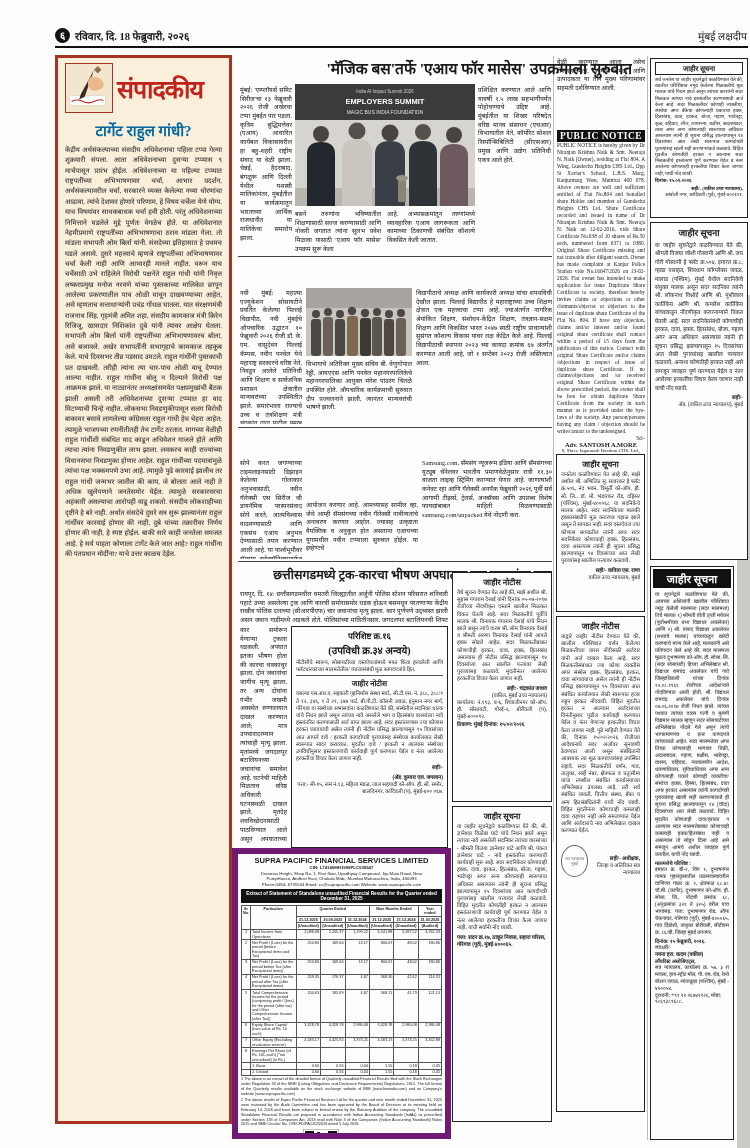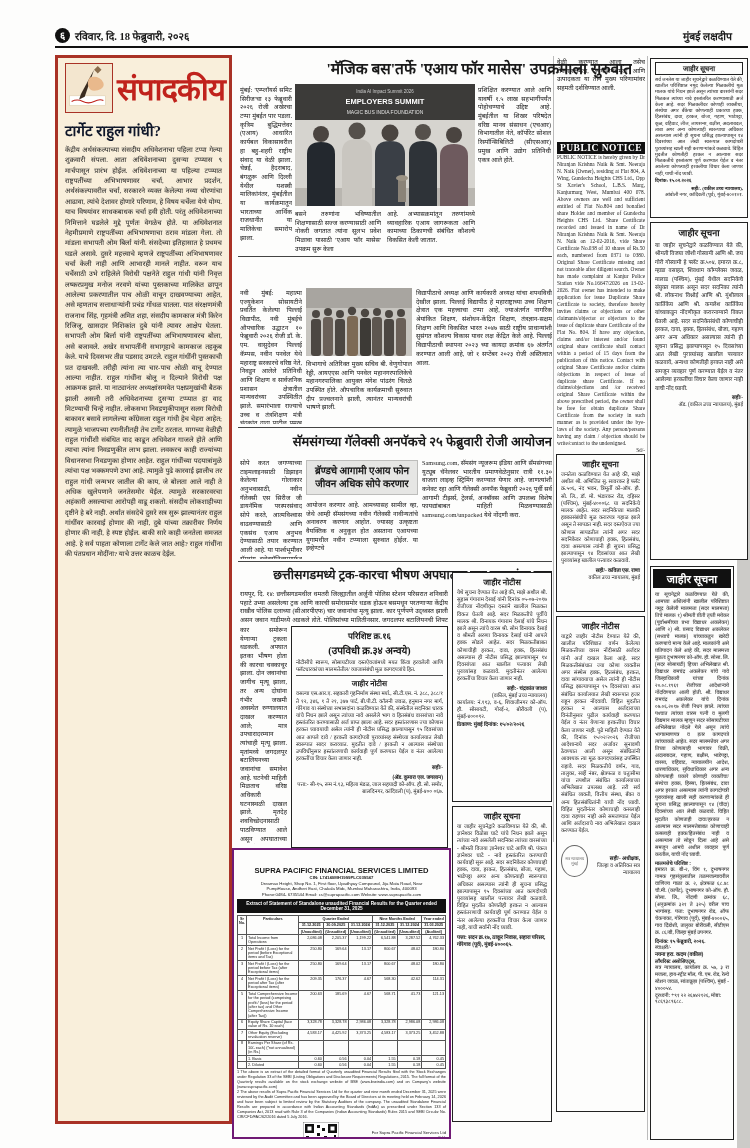--- a/index.html
+++ b/index.html
@@ -5,29 +5,29 @@
   html,body{margin:0;padding:0;background:#e9e9e9;}
   .page{position:relative;width:750px;height:1148px;background:#fdfdfc;overflow:hidden;
         font-family:"Liberation Serif",serif;color:#1a1a1a;}
   .abs{position:absolute;box-sizing:border-box;}
   .just{text-align:justify;}
   .bold{font-weight:bold;}
   
   .hdr-num{left:55px;top:28px;width:15px;height:15px;border-radius:50%;background:#111;color:#fff;
            font-size:10px;text-align:center;line-height:15px;font-weight:bold;}
   .hdr-date{left:75px;top:29px;font-size:10.5px;font-weight:bold;}
-  .hdr-mast{right:18px;top:29px;font-size:10.5px;font-weight:bold;}
+  .hdr-mast{right:3px;top:29px;font-size:10.5px;font-weight:normal;}
   .hdr-rule{left:55px;width:693px;top:46px;height:2px;background:#111;}
   
   .edit-box{left:55px;top:55px;width:177px;height:1069px;background:#f9efdb;border:3px solid #a93226;
             padding:5px 7px;overflow:hidden;}
   .edit-head{display:flex;align-items:center;gap:4px;}
   .edit-art{width:46px;height:48px;border:1.5px solid #a93226;background:#f3e6cf;flex:0 0 auto;}
-  .ed-title{color:#c0221c;font-size:31px;font-weight:bold;letter-spacing:-1px;}
-  .ed-sub{color:#0f172a;font-size:15px;font-weight:bold;margin:7px 0 5px;}
+  .ed-title{color:#c0221c;font-size:25px;font-weight:bold;letter-spacing:-1px;}
+  .ed-sub{color:#0369a1;font-size:15px;font-weight:bold;text-align:center;margin:7px 0 5px;}
   .ed-body{font-size:6.9px;line-height:1.5;color:#222;}
   
   .sep{height:1px;background:#444;}
   .vrule{width:1px;background:#bbb;}
   .gray-strip{right:0;top:295px;width:13px;height:853px;background:#cccbc8;}
   
   .headline{font-weight:bold;text-align:right;white-space:nowrap;overflow:hidden;}
   
   .txt{font-size:6.3px;line-height:1.38;}
   .tiny{font-size:5.3px;line-height:1.36;}
@@ -37,21 +37,21 @@
   
   .nbox{border:1px solid #222;padding:3px 4px;overflow:hidden;background:#fdfdfc;}
   .nhead{font-weight:bold;text-align:center;font-size:8px;margin-bottom:2px;}
   .nhead-inv{background:#111;color:#fff;font-weight:bold;text-align:center;font-size:11px;padding:2px 0;margin:-1px -2px 3px;}
   .pn-head{background:#111;color:#fff;font-weight:bold;text-align:center;font-size:9.5px;padding:1px 0;
            letter-spacing:0.5px;}
   .sign{text-align:right;font-weight:bold;margin-top:2px;}
   .stamp{width:30px;height:30px;border:1.5px solid #666;border-radius:50%;color:#666;font-size:4px;
          display:flex;align-items:center;justify-content:center;text-align:center;margin-top:4px;}
   
-  .supra{left:232px;top:848px;width:219px;height:291px;border:2px solid #701a75;padding:16px 3px;overflow:hidden;
+  .supra{left:232px;top:848px;width:219px;height:291px;border:6px solid #701a75;padding:2px 3px;overflow:hidden;
          font-family:"Liberation Sans",sans-serif;}
   .supra-co{font-size:7.6px;font-weight:bold;text-align:center;}
   .supra-small{font-size:4.3px;text-align:center;line-height:1.3;}
   .supra-title{background:#111;color:#fff;font-size:4.7px;font-weight:bold;text-align:center;padding:2px 1px;margin:2px 0;}
   table.fin{width:100%;border-collapse:collapse;font-size:3.8px;line-height:1.15;}
   table.fin th,table.fin td{border:0.5px solid #555;padding:0.5px 1px;vertical-align:top;}
   table.fin th{font-weight:bold;text-align:center;}
   td.c-sr{width:6px;text-align:center;}
   td.c-lab{width:68px;text-align:left;}
   td.c-num{text-align:right;width:22px;}
@@ -147,23 +147,21 @@
           <rect x="78" y="31" width="10" height="37" rx="3"></rect>
         <circle cx="95" cy="25" r="4"></circle>
           <rect x="90" y="30" width="10" height="38" rx="3" fill="#6a6058"></rect>
       </g>
     </svg>
   </div>
   <div class="abs txt just" style="left:306px;top:360px;width:106px;height:64px;overflow:hidden;">विभागाचे अतिरिक्त मुख्य सचिव बी. वेणुगोपाल रेड्डी, आयएएस आणि पनवेल महानगरपालिकेचे महानगरपालिका आयुक्त मंगेश पांढरंग चितळे उपस्थित होते. औपचारिक कार्यक्रमाची सुरुवात दीप प्रज्वलनाने झाली, त्यानंतर मान्यवरांची भाषणे झाली.</div>
   <div class="abs txt just" style="left:416px;top:289px;width:136px;height:135px;overflow:hidden;">विद्यापीठाचे अध्यक्ष आणि कार्यकारी अध्यक्ष यांचा शपथविधी देखील झाला. पिल्लई विद्यापीठ हे महाराष्ट्राच्या उच्च शिक्षण क्षेत्रात एक महत्त्वाचा टप्पा आहे, ज्याअंतर्गत नागरिक श्रेयांकित शिक्षण, संशोधन-केंद्रित शिक्षण, तंत्रज्ञान-सक्षम शिक्षण आणि विकसित भारत २०४७ साठी राष्ट्रीय प्राधान्यांशी सुसंगत कौशल्य विकास यावर लक्ष केंद्रित केले आहे. पिल्लई विद्यापीठाची स्थापना २०२३ च्या कायदा क्रमांक ६७ अंतर्गत करण्यात आली आहे, जो १ सप्टेंबर २०२३ रोजी अस्तित्वात आला.</div>
 
   <div class="abs sep" style="left:238px;top:427px;width:314px;"></div>
-  <div class="abs headline" style="left:238px;top:432px;width:314px;font-size:13px;">सॅमसंगच्या गॅलेक्सी अनपॅकचे २५ फेब्रुवारी रोजी आयोजन</div>
   <div class="abs txt just" style="left:240px;top:459px;width:62px;height:100px;overflow:hidden;">सोपे करत जगण्याच्या टाइमलाइनसाठी डिझाइन केलेल्या गोलाकार अनुभवासाठी, नवीन गॅलेक्सी एस सिरीज जी डायनॅमिक परस्परसंवाद सोपे करते, आत्मविश्वास वाढवण्यासाठी आणि एकसंध एआय अनुभव देण्यासाठी तयार करण्यात आली आहे. या पार्श्वभूमीवर सॅमसंग इलेक्ट्रॉनिक्समार्फत गॅलेक्सी अनपॅकचे</div>
-  <div class="abs subhead-box" style="left:306px;top:460px;width:112px;">ब्रॅण्डचे आगामी एआय फोन जीवन अधिक सोपे करणार</div>
   <div class="abs txt just" style="left:306px;top:501px;width:112px;height:58px;overflow:hidden;">आयोजन करणार आहे. आमच्यासह सामील व्हा, जेथे आम्ही सॅमसंगच्या नवीन गॅलेक्सी नावीन्यतांचे अनावरण करणार आहोत. ज्यासह उत्कृष्टता वैयक्तिक व अनुकूल होत असताना एआयच्या युगामधील नवीन टप्प्याला सुरुवात होईल. या इव्हेण्टचे</div>
   <div class="abs txt just" style="left:422px;top:459px;width:130px;height:100px;overflow:hidden;">Samsung.com, सॅमसंग न्यूजरूम इंडिया आणि सॅमसंगच्या युट्यूब चॅनेलवर भारतीय प्रमाणवेळेनुसार रात्री ११.३० वाजता लाइव्ह स्ट्रिमिंग करण्यात येणार आहे. जाणत्यांशी कनेक्ट रहा आणि गॅलेक्सी अनपॅक फेब्रुवारी २०२६ पूर्वी सर्व आगामी टीझर्स, ट्रेलर्स, अनबॉक्स आणि उपलब्ध विशेष फायद्यांबाबत माहिती मिळवण्यासाठी samsung.com/unpacked येथे नोंदणी करा.</div>
 
   <div class="abs sep" style="left:238px;top:561px;width:314px;"></div>
   <div class="abs headline" style="left:238px;top:566px;width:314px;font-size:12.5px;">छत्तीसगडमध्ये ट्रक-कारचा भीषण अपघातात चार जवानांचा मृत्यू</div>
   <div class="abs txt just" style="left:240px;top:590px;width:208px;height:32px;overflow:hidden;">रायपूर, दि. १४: छत्तीसगडमधील धमतरी जिल्ह्यातील अर्जुनी पोलिस स्टेशन परिसरात शनिवारी पहाटे उभ्या असलेल्या ट्रक आणि कारची समोरासमोर धडक होऊन बसमधून परतणाऱ्या केंद्रीय राखीव पोलिस दलाच्या (सीआरपीएफ) चार जवानांचा मृत्यू झाला. कार पूर्णपणे उद्ध्वस्त झाली असून जवान गाडीमध्ये अडकले होते. पोलिसांच्या माहितीनुसार, जगदलपूर बटालियनची शिफ्ट संपवून जवान कारने परतत होते.</div>
   <div class="abs txt just" style="left:240px;top:626px;width:47px;height:218px;overflow:hidden;">कार समोरून येणाऱ्या ट्रकला धडकली. अपघात इतका भीषण होता की कारचा चक्काचूर झाला. दोन जवानांचा जागीच मृत्यू झाला, तर अन्य दोघांना गंभीर जखमी अवस्थेत रुग्णालयात दाखल करण्यात आले; मात्र उपचारादरम्यान त्यांचाही मृत्यू झाला. मृतांमध्ये जगदलपूर बटालियनच्या जवानांचा समावेश आहे. घटनेची माहिती मिळताच वरिष्ठ अधिकारी घटनास्थळी दाखल झाले. मृतदेह शवविच्छेदनासाठी पाठविण्यात आले असून अपघाताच्या कारणांचा तपास सुरू आहे.</div>
 
   <div class="abs nbox" style="left:291px;top:626px;width:157px;height:222px;">
     <div class="nhead" style="font-size:8.5px;">परिशिष्ट क्र.१६</div>
@@ -363,21 +361,21 @@
       <div class="supra-sign">
         <div>For Supra Pacific Financial Services Ltd</div>
         <div>Sd/-</div>
         <div class="bold">Joby George</div>
         <div>Chairman &amp; Managing Director</div>
         <div>DIN: 06425801</div>
       </div>
     </div>
   </div>
 
-  <div class="abs" style="left:557px;top:142px;width:88px;">
+  <div class="abs" style="left:557px;top:130px;width:88px;">
     <div class="pn-head">PUBLIC NOTICE</div>
     <div class="just" style="font-size:5.3px;line-height:1.32;font-family:'Liberation Serif',serif;">PUBLIC NOTICE is hereby given by Dr Niranjan Krishna Naik &amp; Smt. Neeraja N. Naik (Owner), residing at Flat 804, A Wing, Gundecha Heights CHS Ltd., Opp St Xavier's School, L.B.S. Marg, Kanjurmarg West, Mumbai 400 078. Above owners are well and sufficient entitled of Flat No.804 and bonafied share Holder and member of Gundecha Heights CHS Ltd. Share Certificate recorded and issued in name of Dr Niranjan Krishna Naik &amp; Smt. Neeraja N. Naik on 12-02-2016, vide Share Certificate No.038 of 10 shares of Rs.50 each, numbered from 0371 to 0380. Original Share Certificate missing and not traceable after diligent search. Owner has made complaint at Kanjur Police Station vide No.16647/2026 on 13-02-2026. Flat owner has intended to make application for issue Duplicate Share Certificate to society, therefore hereby invites claims or objections or other claimants/objector or objectors to the issue of duplicate share Certificate of the Flat No. 804. If have any objection, claims and/or interest and/or found original share certificate shall contact within a period of 15 days from the publication of this notice. Contact with original Share Certificate and/or claims /objections in respect of issue of duplicate share Certificate. If no claims/objections and /or received original Share Certificate within the above prescribed period, the owner shall be free for obtain duplicate Share Certificate from the society in such manner as is provided under the bye-laws of the society. Any person/persons having any claim / objection should be write/contact to the undersigned.</div>
     <div style="font-size:5.3px;text-align:right;">Sd/-</div>
     <div class="bold" style="font-size:6.4px;text-align:center;">Adv. SANTOSH A.MORE</div>
     <div style="font-size:5px;text-align:center;">8, Shree Jagannath Darshan CHS. Ltd., M.D Kini Marg, Bhandup (E), Mumbai-42,</div>
     <div style="font-size:5px;text-align:center;">Email: advsnt27@gmail.com  Mob : 98926 77488</div>
     <div style="font-size:5.2px;display:flex;justify-content:space-between;font-weight:bold;">
       <span>Date : 15/2/2026</span>
       <span>Place : Mumbai.</span>
     </div>

